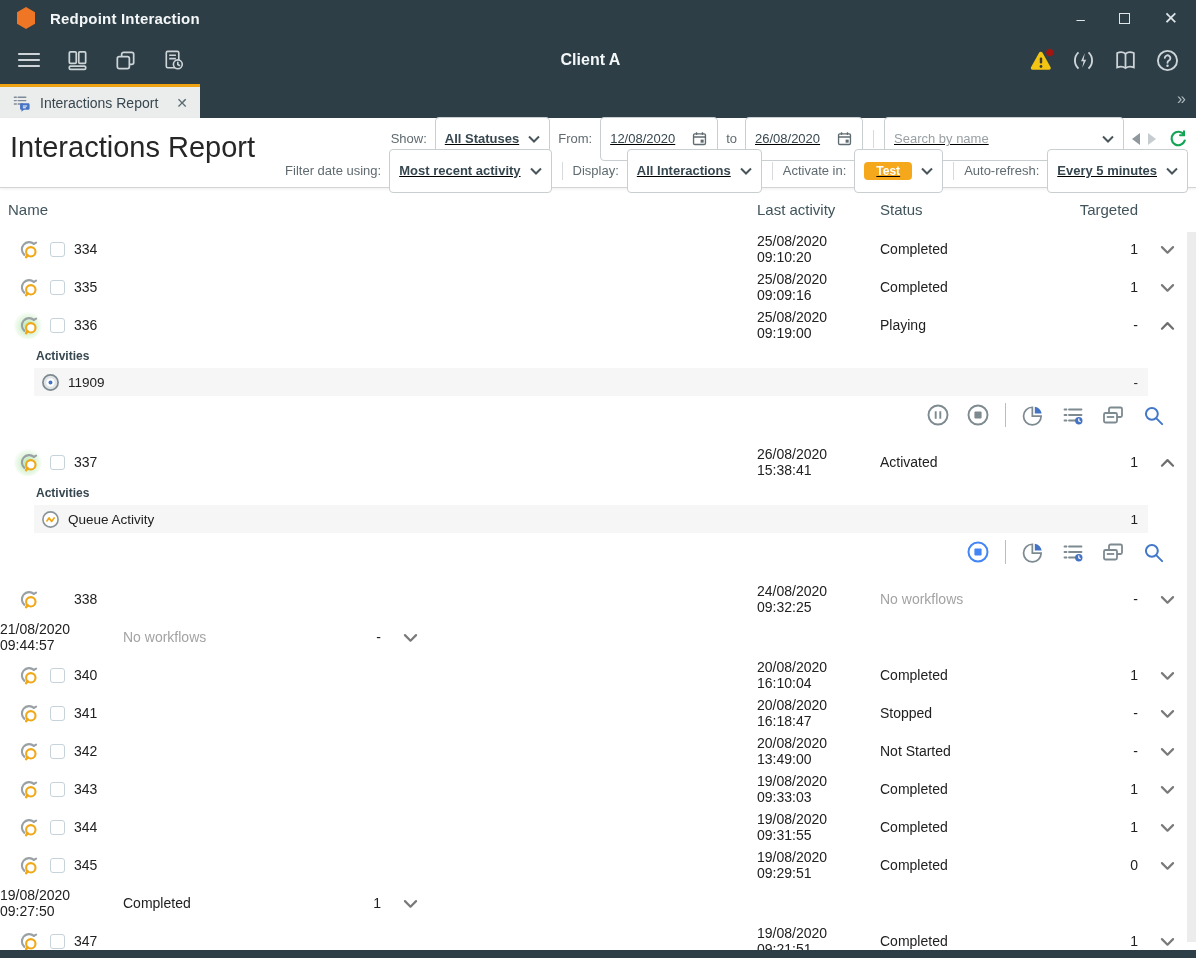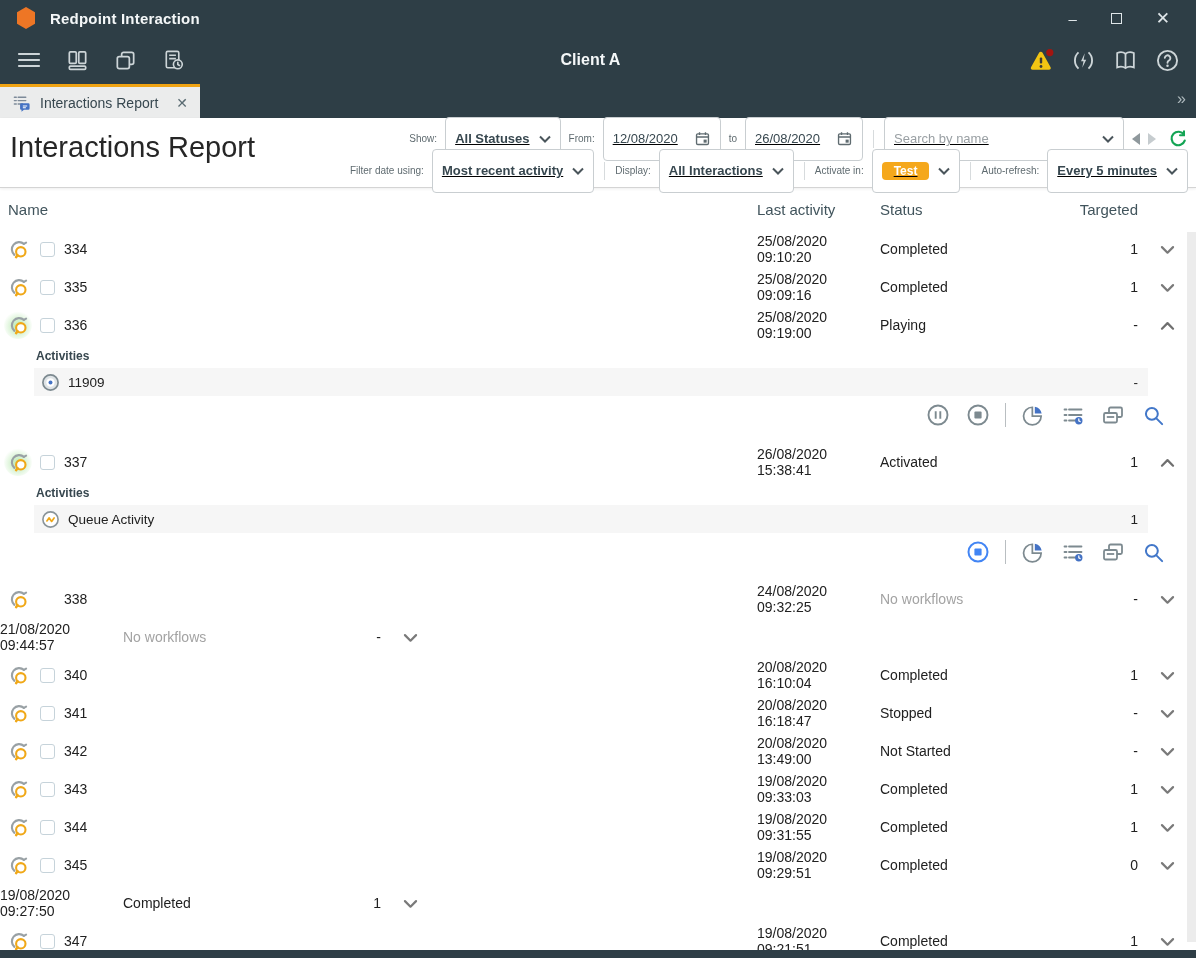--- a/index.html
+++ b/index.html
@@ -1,21 +1,21 @@
 <!DOCTYPE html>
 <html><head>
 <meta charset="utf-8">
 <style>
   * { margin:0; padding:0; box-sizing:border-box; }
   html,body { background:#9e9e9e; }
   .window{ position:relative; width:1196px; height:958px; background:#fff;
     font-family:"Liberation Sans", sans-serif; overflow:hidden; }
 
   
-  .titlebar{ height:36px; background:#2e3e46; display:flex; align-items:center; padding:0 18px 0 14px; }
+  .titlebar{ height:36px; background:#2e3e46; display:flex; align-items:center; padding:0 10px 0 14px; }
   .logo-hex{ width:24px; height:24px; margin-right:12px; }
   .app-title{ color:#f4f7f8; font-size:15px; font-weight:bold; letter-spacing:.2px; }
   .tb-spacer{ flex:1; }
   .win-controls{ display:flex; align-items:center; gap:34px; padding-right:8px; color:#dfe6e9; }
   .win-btn{ font-size:15px; line-height:1; cursor:default; }
   .win-max{ display:inline-block; width:11px; height:11px; border:1.5px solid #dfe6e9; }
 
   
   .toolbar{ height:48px; background:#2e3e46; display:flex; align-items:center; padding:0 16px; }
   .tool-left{ display:flex; align-items:center; gap:22px; }
@@ -31,21 +31,21 @@
   .tab-label{ font-size:14px; color:#37474f; flex:1; }
   .tab-close{ font-size:14px; color:#5a6b72; padding:0 2px; }
   .tab-overflow{ position:absolute; right:12px; top:6px; color:#aeb9bd; font-size:16px; letter-spacing:-2px; }
 
   
   .pagehead{ position:relative; height:70px; background:#fff; border-bottom:1px solid #d4d4d4;
     box-shadow:0 1px 3px rgba(0,0,0,.07); }
   .page-title{ position:absolute; left:10px; top:13px; font-size:29px; font-weight:400; color:#262626; }
   .filters{ position:absolute; right:8px; top:7px; display:flex; flex-direction:column; gap:5px; align-items:flex-end; }
   .filter-row{ display:flex; align-items:center; gap:8px; height:27px; }
-  .flabel{ font-size:10px; color:#5f6b70; white-space:nowrap; }
+  .flabel{ font-size:13px; color:#5f6b70; white-space:nowrap; }
   .select, .input-date, .search-box{ display:inline-flex; align-items:center; gap:9px;
     border:1px solid #c9ced1; border-radius:4px; background:#fff; height:44px; padding:0 9px;text-decoration:underline; }
   .select .val{ font-size:13px; color:#37474f; font-weight:bold; white-space:nowrap; }
   .input-date{ width:118px; justify-content:space-between; }
   .input-date .val{ font-size:13px; color:#37474f; }
   .search-box{ width:240px; justify-content:space-between; }
   .placeholder{ font-size:13px; color:#9aa0a4; }
   .pill{ background:#f5a81c; color:#fff; font-size:12px; font-weight:bold;
     padding:2px 12px; border-radius:4px; }
   .vsep{ width:1px; height:18px; background:#d7dbdd; margin:0 2px; }
@@ -55,21 +55,21 @@
 
   
   .thead{ display:flex; align-items:center; height:42px; font-size:15px; color:#41545c; }
   .c-name{ flex:1; padding-left:8px; }
   .c-last{ width:123px; }
   .c-status{ width:160px; }
   .c-targeted{ width:98px; text-align:right; }
   .c-chev{ width:58px; display:flex; justify-content:center; align-items:center; }
 
   .trow{ display:flex; align-items:center; height:38px; }
-  .c-rowname{ flex:1; display:flex; align-items:center; padding-left:4px; }
+  .c-rowname{ flex:1; display:flex; align-items:center; padding-left:14px; }
   .row-glow{ width:28px; height:28px; display:flex; align-items:center; justify-content:center; border-radius:50%; }
   .row-glow.active{ background:radial-gradient(circle at 50% 55%, rgba(141,219,128,.65) 0%, rgba(141,219,128,0) 72%); }
   .cb{ width:15px; height:15px; border:1px solid #c6d3da; border-radius:3px; background:#fff; margin-left:8px; }
   .rname{ font-size:14px; color:#212121; margin-left:9px; }
   .cell{ font-size:14px; color:#212121; }
   .cell.muted{ color:#a3a3a3; }
 
   .expanded{ margin-left:34px; }
   .act-label{ height:24px; display:flex; align-items:center; font-size:12px; font-weight:bold; color:#37474f; padding-left:2px; }
   .act-row{ height:28px; background:#f6f6f6; display:flex; align-items:center; margin-right:48px; padding:0 10px 0 6px; }

